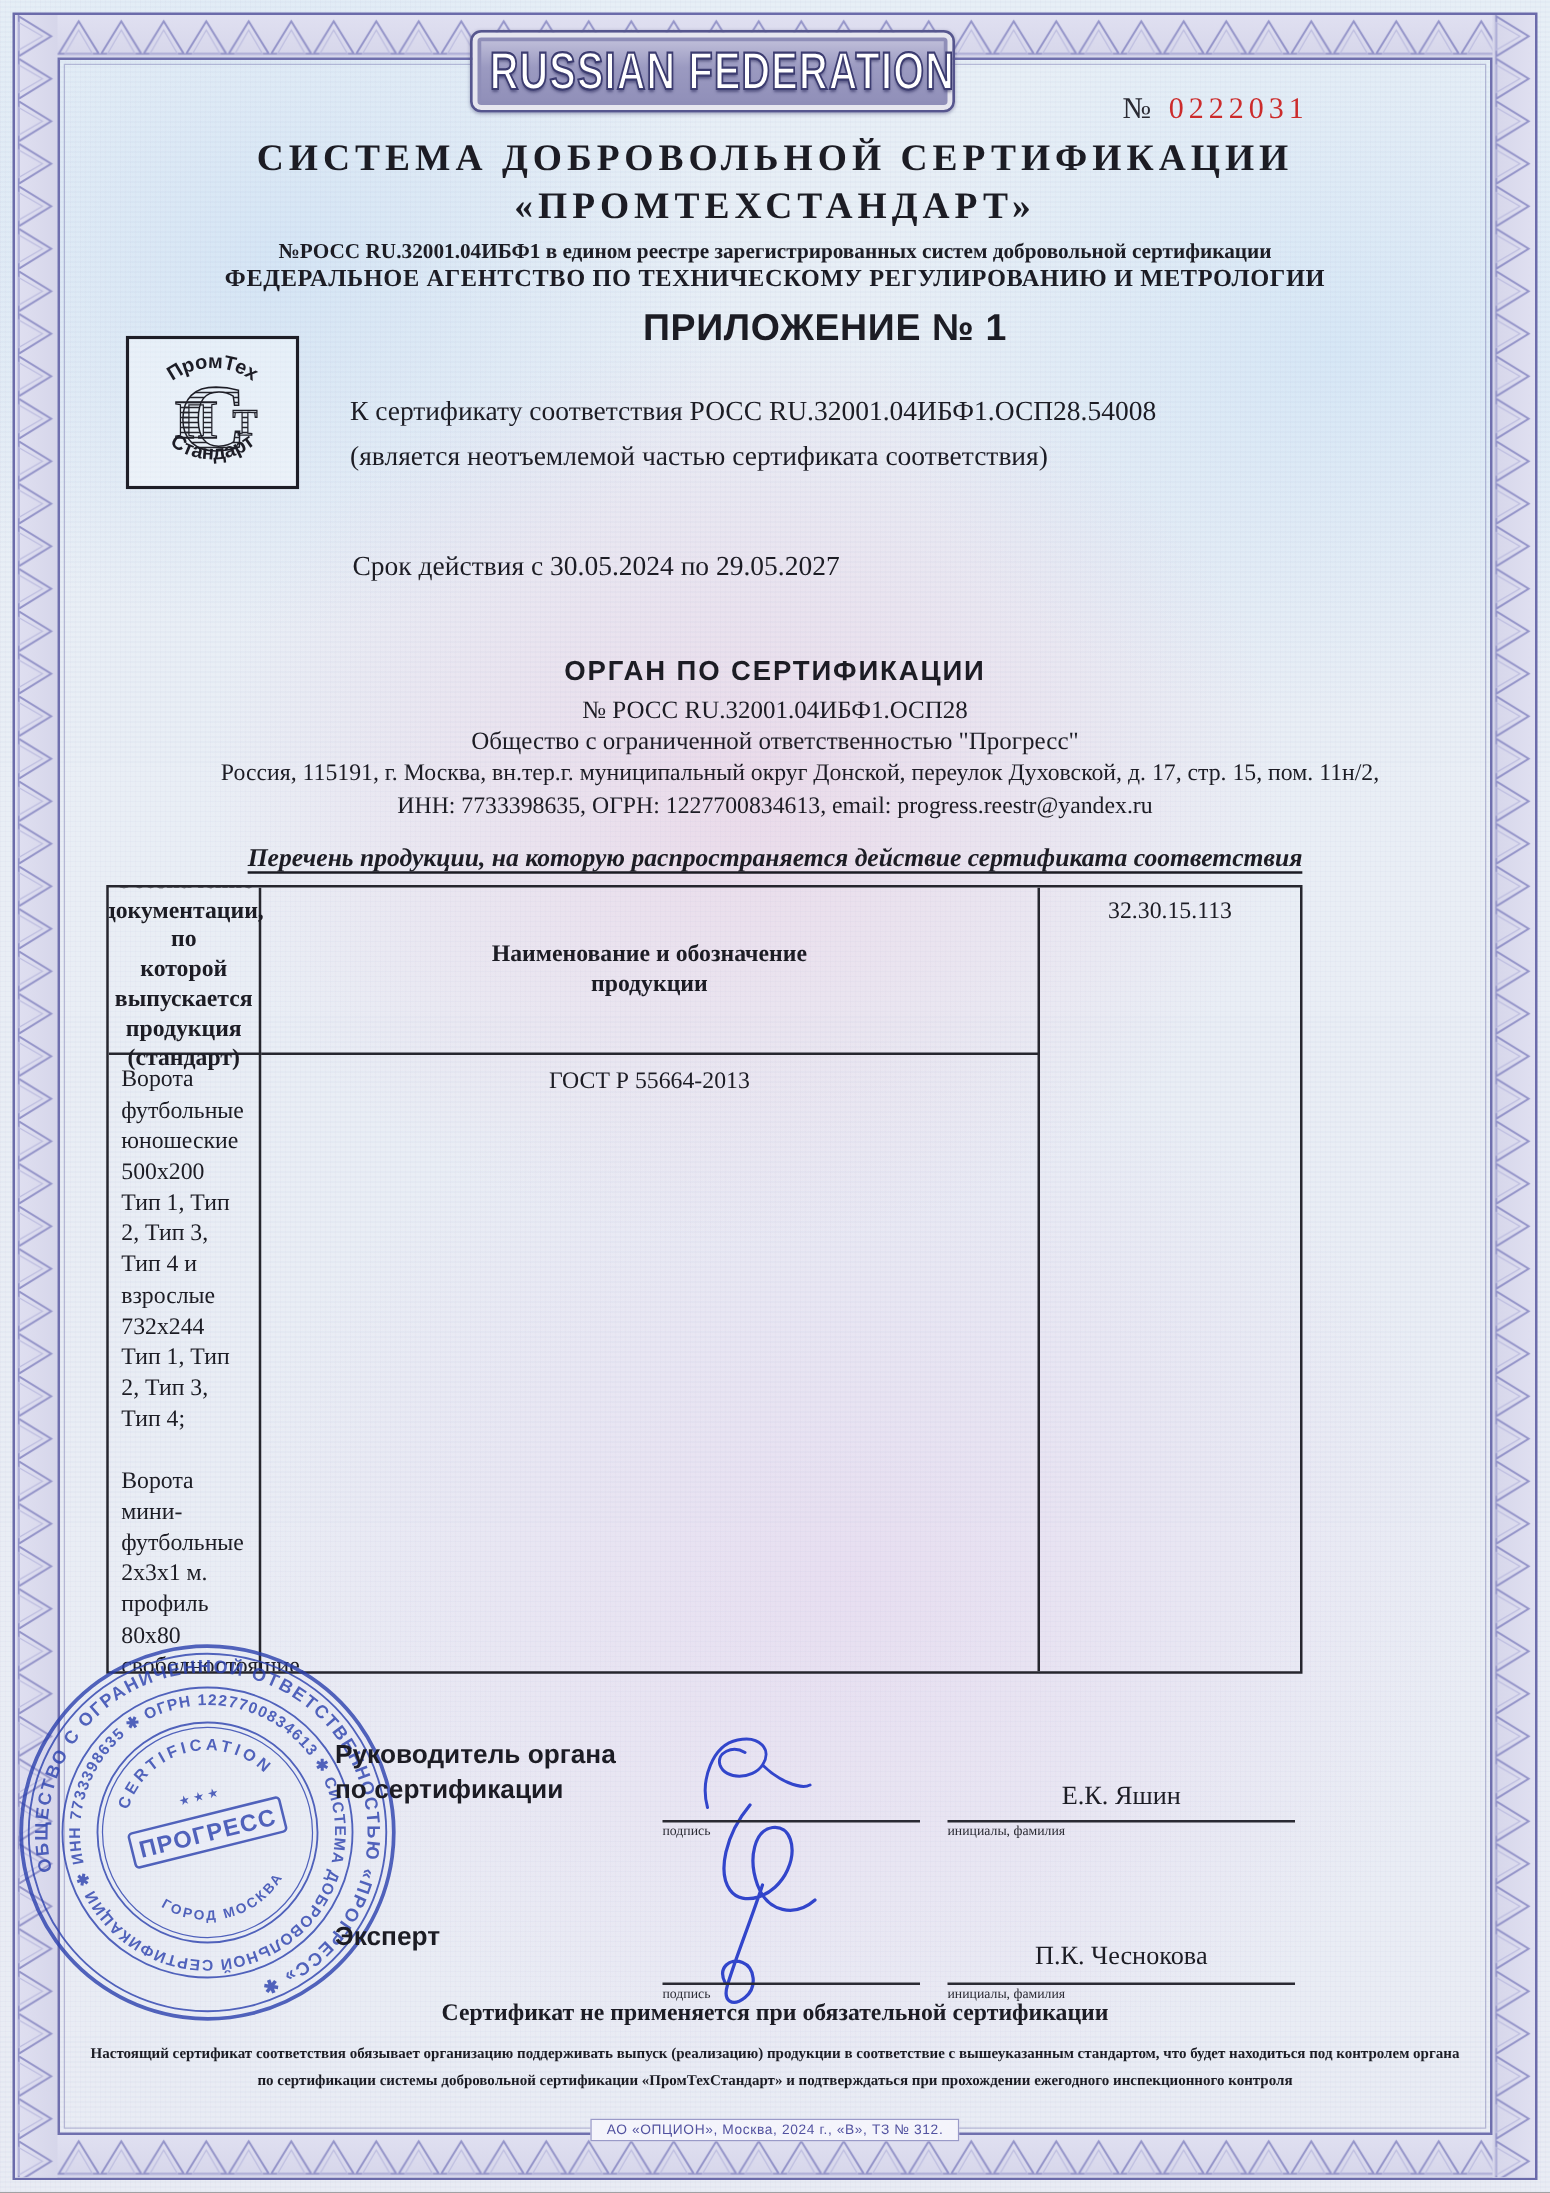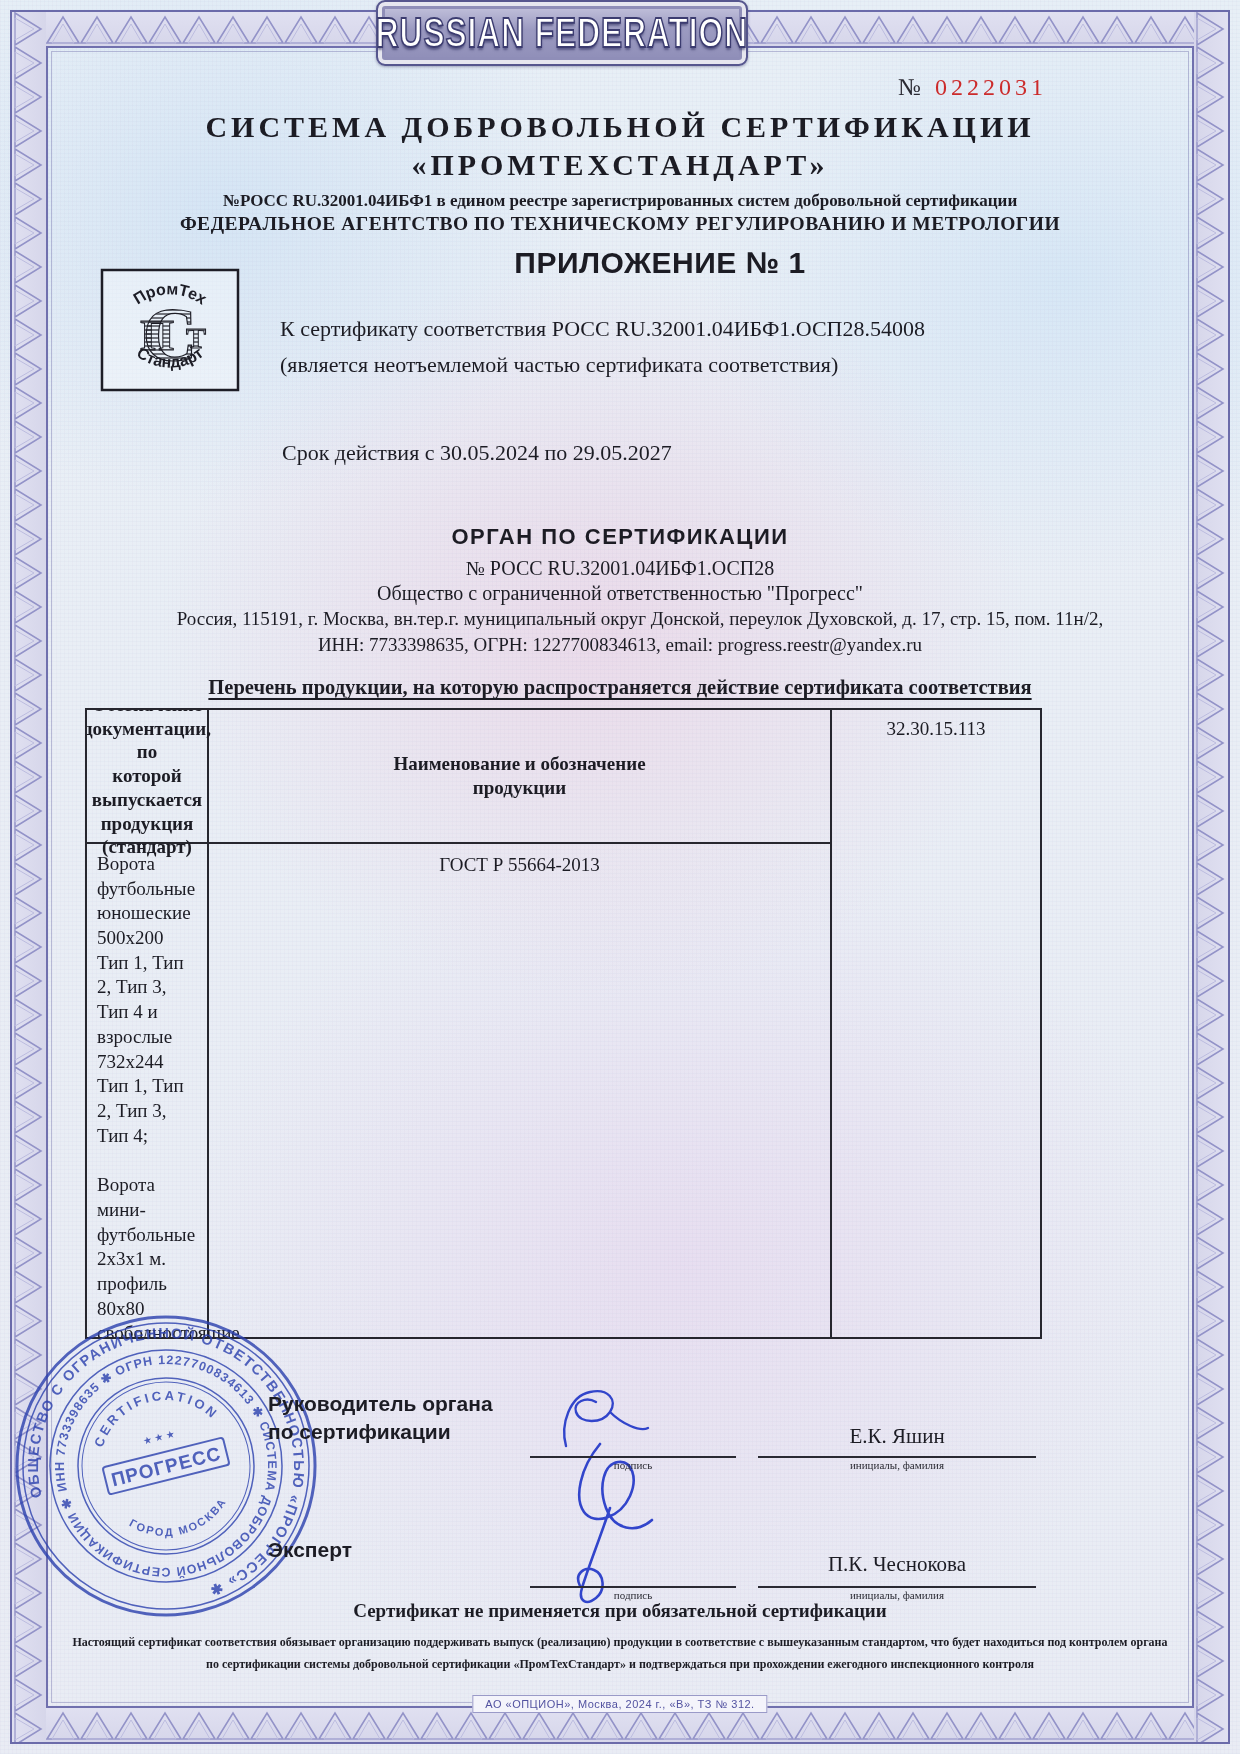--- a/index.html
+++ b/index.html
@@ -21,25 +21,25 @@
   .frame-outer{position:absolute;inset:10px;border:2px solid #6b6baa;}
   .band{position:absolute;background:linear-gradient(180deg,#e0e0f1,#d6d6ea);}
   .band.top{left:12px;top:12px;right:12px;height:34px;}
   .band.bottom{left:12px;bottom:12px;right:12px;height:34px;}
   .band.left{left:12px;top:12px;bottom:12px;width:34px;background:linear-gradient(90deg,#e0e0f1,#d6d6ea);}
   .band.right{right:12px;top:12px;bottom:12px;width:34px;background:linear-gradient(90deg,#d6d6ea,#e0e0f1);}
   .band svg{position:absolute;inset:0;display:block;}
   .frame-inner{position:absolute;inset:46px;border:2px solid #7070ae;pointer-events:none;}
   .frame-inner2{position:absolute;inset:51px;border:1px solid rgba(120,120,175,.45);pointer-events:none;}
   
-  .banner{position:absolute;left:376px;top:0;width:368px;height:62px;z-index:5;
+  .banner{position:absolute;left:376px;top:24px;width:368px;height:62px;z-index:5;
     background:linear-gradient(180deg,#c9c8e0,#9b9ac1 45%,#8e8db7);
     border:2px solid #56568e;border-radius:9px;
     box-shadow:inset 0 0 0 4px rgba(255,255,255,.78), inset 0 0 0 7px #8f8eb8, 0 1px 3px rgba(50,50,100,.4);
-    display:flex;align-items:center;justify-content:center;}
+    display:flex;align-items:center;justify-content:center;padding-left:16px;}
   .banner span{font-family:"Liberation Sans",sans-serif;font-weight:700;font-size:33px;letter-spacing:1px;
     color:#fff;-webkit-text-stroke:1.4px #3c3c70;transform:scale(.96,1.28);
     text-shadow:0 2px 2px rgba(40,40,90,.55);white-space:nowrap;}
   
   .abs{position:absolute;}
   .ctr{left:0;right:0;text-align:center;}
   .serial{left:898px;top:74px;font-size:24px;white-space:nowrap;}
   .serial .no{color:#2a2a33;}
   .serial .digits{color:#cc2b2b;letter-spacing:4px;margin-left:8px;}
   .title1{top:110px;font-size:30px;font-weight:700;letter-spacing:4px;}
@@ -48,21 +48,21 @@
   .agency{top:213px;font-size:19.5px;font-weight:700;letter-spacing:.5px;text-align:center;}
   .appendix{top:246px;font-family:"Liberation Sans",sans-serif;font-weight:700;font-size:30px;text-indent:80px;letter-spacing:.5px;}
   .certline{left:280px;top:316px;font-size:22px;}
   .noteline{left:280px;top:352px;font-size:22px;}
   .validity{left:282px;top:440px;font-size:22px;}
   .organ-h{top:524px;font-family:"Liberation Sans",sans-serif;font-weight:700;font-size:22px;letter-spacing:1.5px;}
   .organ-no{top:557px;font-size:20px;}
   .company{top:582px;font-size:20px;}
   .address{top:608px;font-size:19px;padding-left:40px;}
   .requisites{top:634px;font-size:19px;}
-  .products-h{top:676px;font-size:20.5px;font-weight:700;text-decoration:underline;text-underline-offset:4px;}
+  .products-h{top:676px;font-size:20.5px;font-weight:700;text-decoration:underline;text-underline-offset:4px;font-style:italic;}
   
   .ptable{position:absolute;left:85px;top:708px;width:953px;height:627px;border:2px solid #26262e;
     display:grid;grid-template-columns:122px 623px 208px;grid-template-rows:134px 1fr;overflow:hidden;
     background:transparent;}
   .ptable .cell{border-right:2px solid #26262e;padding:6px 8px;}
   .ptable .cell:nth-child(3n){border-right:none;}
   .ptable .hcell{border-bottom:2px solid #26262e;font-weight:700;font-size:19px;text-align:center;
     display:flex;align-items:center;justify-content:center;white-space:pre-line;line-height:1.25;}
   .ptable .code{font-size:19px;text-align:center;padding-top:8px;}
   .ptable .name{font-size:19px;line-height:1.3;padding:8px 10px;}
@@ -72,21 +72,21 @@
   
   .role{position:absolute;left:268px;font-family:"Liberation Sans",sans-serif;font-weight:700;font-size:21px;
     line-height:1.35;white-space:pre-line;}
   .role.r1{top:1390px;}
   .role.r2{top:1536px;}
   .sigline{position:absolute;border-top:2px solid #2a2a33;}
   .sigline.s1{left:530px;top:1456px;width:206px;}
   .sigline.s2{left:530px;top:1586px;width:206px;}
   .sigline.n1{left:758px;top:1456px;width:278px;}
   .sigline.n2{left:758px;top:1586px;width:278px;}
-  .under-label{position:absolute;font-size:11px;color:#2a2a33;text-align:center;}
+  .under-label{position:absolute;font-size:11px;color:#2a2a33;}
   .under-label.p1{left:530px;top:1459px;width:206px;}
   .under-label.p2{left:530px;top:1589px;width:206px;}
   .under-label.f1{left:758px;top:1459px;width:278px;}
   .under-label.f2{left:758px;top:1589px;width:278px;}
   .sign-name{position:absolute;font-size:21px;text-align:center;}
   .sign-name.n1{left:758px;top:1424px;width:278px;}
   .sign-name.n2{left:758px;top:1552px;width:278px;}
   .sig-svg{position:absolute;opacity:.92;}
   .sig-svg.small{left:552px;top:1384px;}
   .sig-svg.big{left:540px;top:1438px;}

